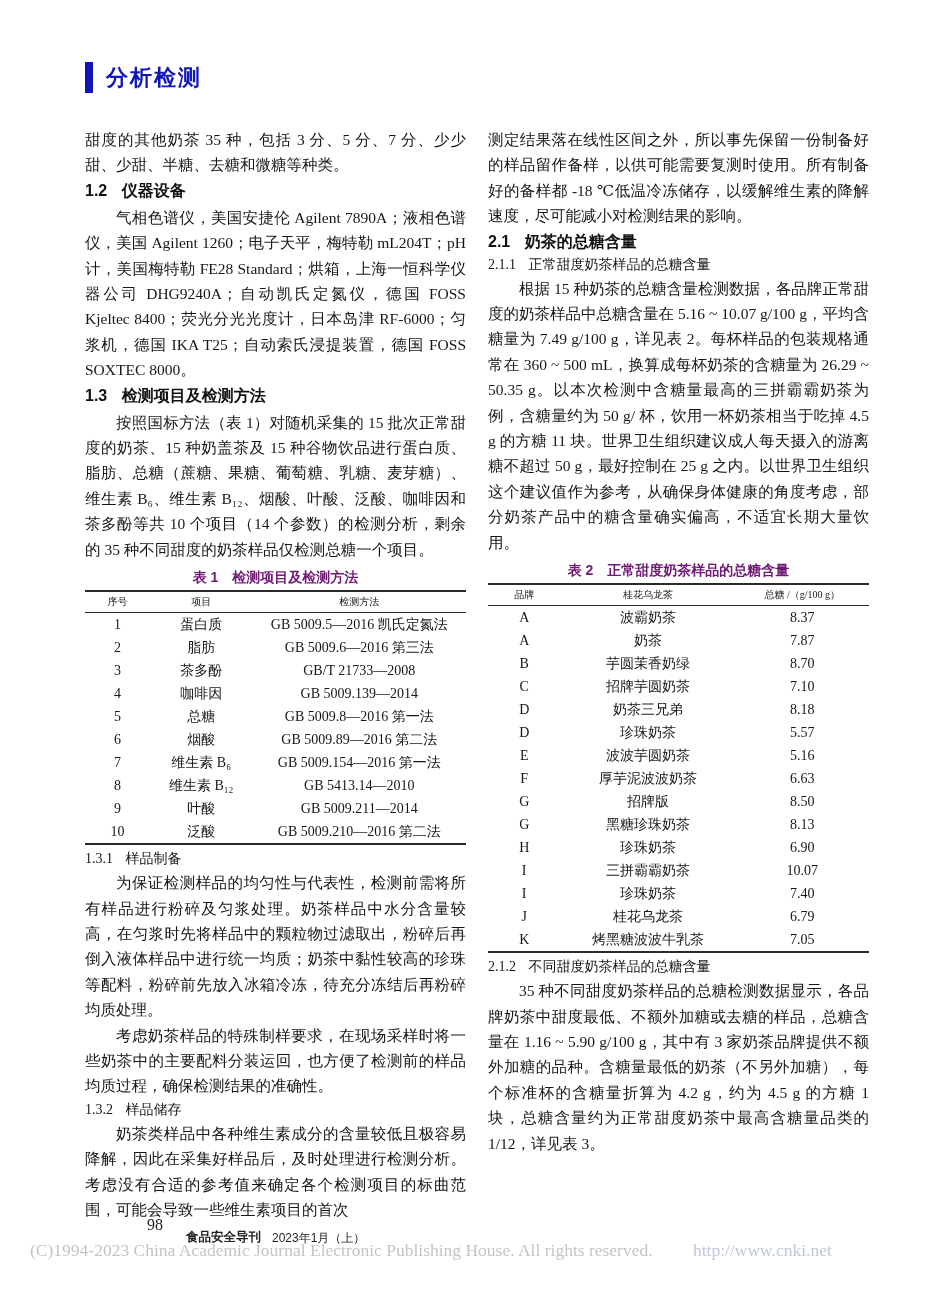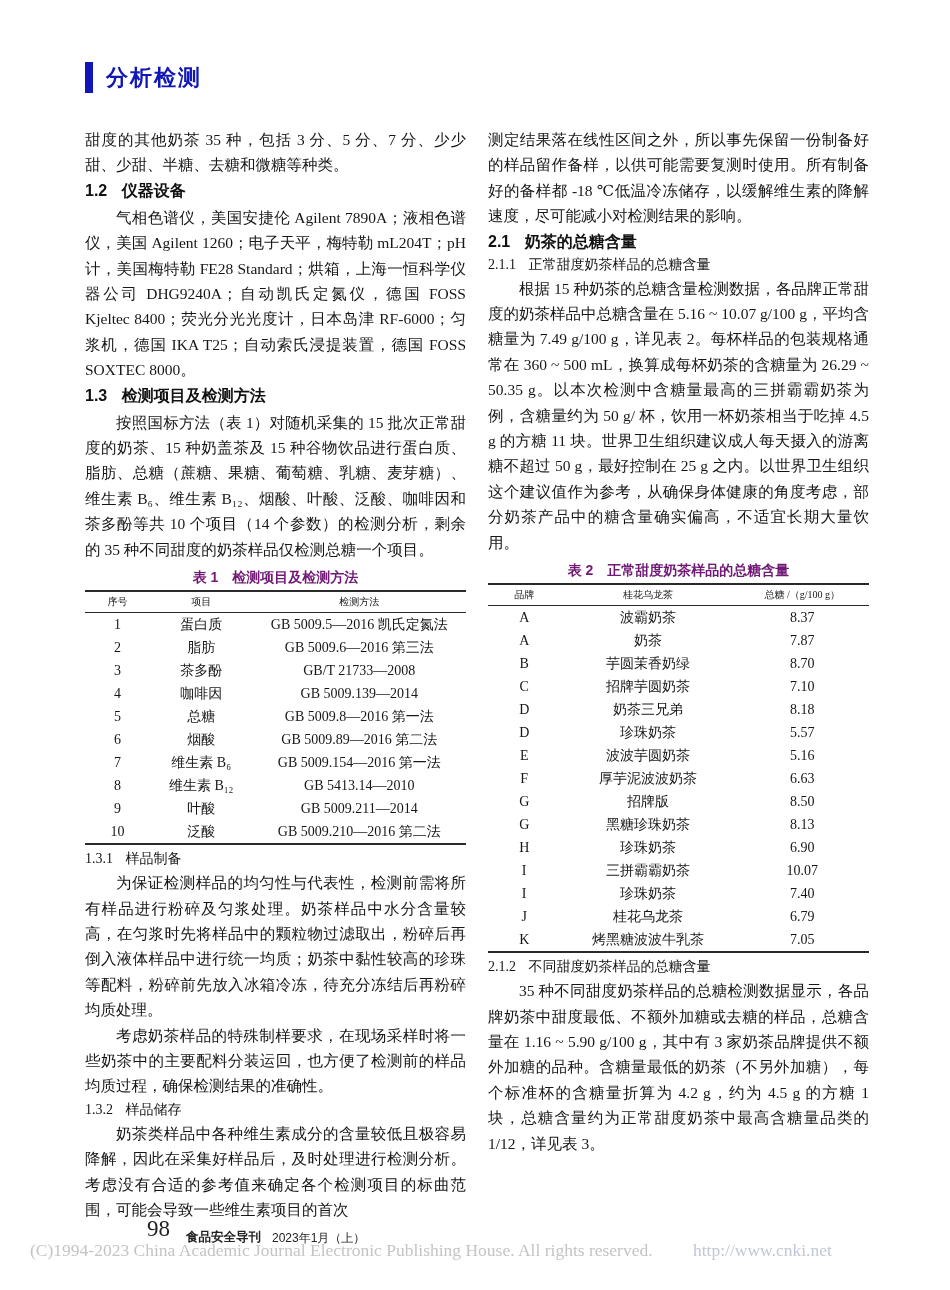--- a/index.html
+++ b/index.html
@@ -34,21 +34,21 @@
   table.rule{
     width:100%;border-collapse:collapse;font-size:14px;
     border-top:2px solid #2a2a2a;border-bottom:2px solid #2a2a2a;
     margin:0 0 5px 0;
   }
   table.rule th{
     font-weight:normal;border-bottom:1.2px solid #2a2a2a;
     padding:3px 2px;text-align:center;font-size:10px;
   }
   table.rule td{padding:2.5px 2px;text-align:center;}
-  .footer-pageno{position:absolute;left:147px;top:1216px;font-size:23px;color:#222;}
+  .footer-pageno{position:absolute;left:147px;top:1216px;font-size:16px;color:#222;}
   .footer-journal{
     position:absolute;left:186px;top:1229px;
     font-family:"Liberation Sans","DejaVu Sans",sans-serif;
     font-weight:bold;font-size:12.5px;color:#222;
   }
   .footer-issue{
     position:absolute;left:272px;top:1230px;
     font-family:"Liberation Sans","DejaVu Sans",sans-serif;
     font-size:12px;color:#222;
   }

